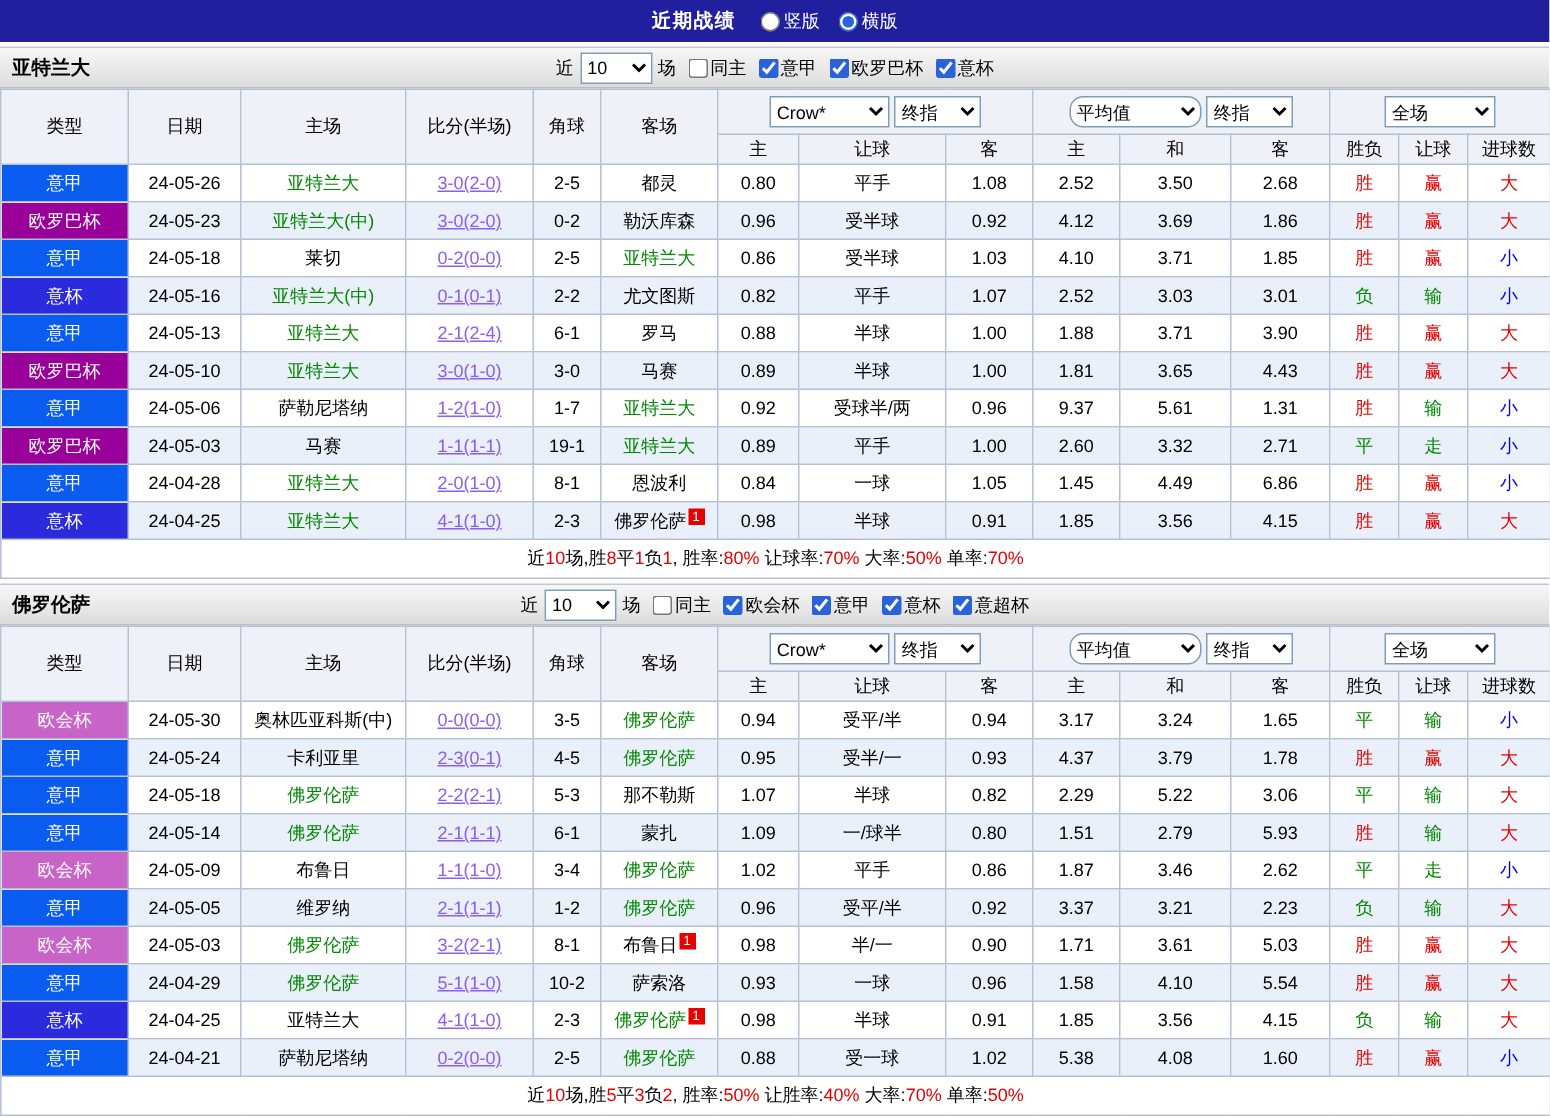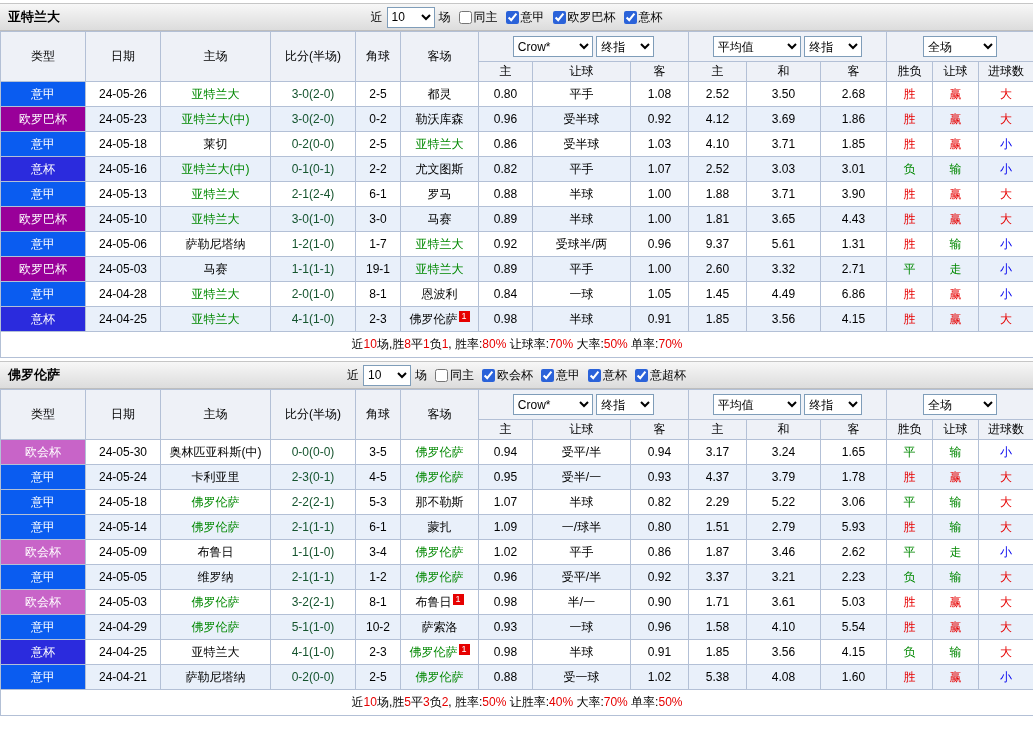--- a/index.html
+++ b/index.html
@@ -23,33 +23,46 @@
 
   
   table { width:1033px; border-collapse:collapse; table-layout:fixed; font-size:12px; }
   th, td { border:1px solid #b3c0d6; text-align:center; padding:0 2px; overflow:hidden; white-space:nowrap; vertical-align:middle; }
   thead th { background:#eef1f7; font-weight:normal; }
   tr.selects-row th { height:30px; }
   tr.sub-row th { height:20px; }
   tbody td { height:25px; }
   tbody tr.alt { background:#e9f0fa; }
   .type-cell { color:#fff; }
-  .score { color:#14532d; }
+  .score { color:#8b5cf6;text-decoration:underline; }
   .red-badge { display:inline-block; background:#e60000; color:#fff; font-size:9px; line-height:11px; width:11px; height:11px; vertical-align:top; margin-left:1px; text-align:center; }
   tfoot td { height:26px; background:#fff; }
 
   select { font-size:12px; height:21px; border:1px solid #7f9db9; background:#fff; font-family:inherit; vertical-align:middle; }
   .count-select { width:48px; }
-  .sel-w80 { width:80px; } .sel-w60 { width:58px; } .sel-w86 { width:88px; } .sel-w72 { width:74px; }
+  .sel-w80 { width:80px; } .sel-w60 { width:58px; } .sel-w86 { width:88px;border-radius:9px; } .sel-w72 { width:74px; }
 </style>
 </head>
 <body>
 
 <div class="page">
 
+  <div class="topbar">
+    <span class="topbar-title">近期战绩</span>
+    <div class="radio-group">
+      <label class="radio-item">
+        <input type="radio" name="layout" style="">
+        <span>竖版</span>
+      </label>
+      <label class="radio-item">
+        <input type="radio" name="layout" checked="" style="">
+        <span>横版</span>
+      </label>
+    </div>
+  </div>
 
   <div class="section">
     <div class="section-header">
       <span class="team-name">亚特兰大</span>
       <div class="filter">
         <span>近</span>
         <select class="count-select"><option>10</option></select>
         <span>场</span>
         <span class="filter">
             <label class="check-item">

